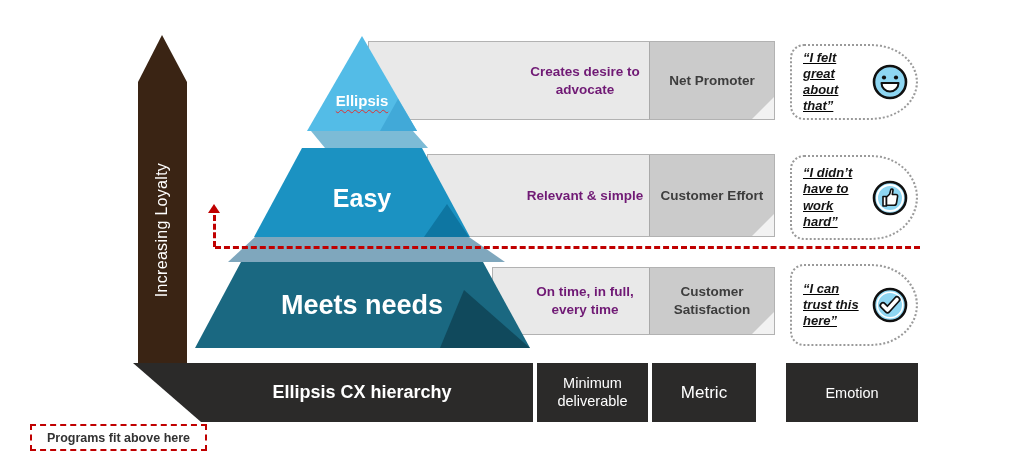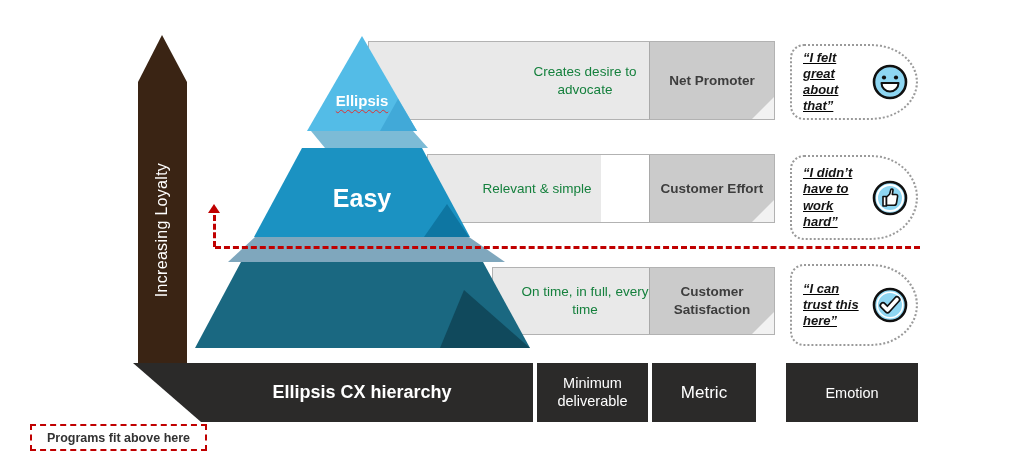--- a/index.html
+++ b/index.html
@@ -11,27 +11,27 @@
   
   .loyalty-svg{position:absolute;left:0;top:0;z-index:2;}
   .loyalty-label{
     position:absolute;left:42px;top:218px;width:240px;height:24px;z-index:3;
     transform:rotate(-90deg);color:#fff;font-size:16px;letter-spacing:.3px;
     text-align:center;line-height:24px;white-space:nowrap;
   }
   
   .row{position:absolute;display:flex;z-index:1;border:1px solid #b2b2b2;}
   .row-1{left:368px;top:41px;width:407px;height:79px;}
-  .row-2{left:427px;top:154px;width:348px;height:69px;gap:48px;}
+  .row-2{left:427px;top:154px;width:348px;height:83px;}
   .row-3{left:492px;top:267px;width:283px;height:68px;}
   .cell-light{
     flex:1;background:#e9e9e9;display:flex;align-items:center;justify-content:flex-end;
   }
   .cell-light .cell-text{
-    width:128px;text-align:center;font-weight:normal;font-size:13.5px;line-height:1.3;color:#15803d;
+    width:128px;text-align:center;font-weight:bold;font-size:13.5px;line-height:1.3;color:#701a75;
   }
   .cell-dark{
     position:relative;width:125px;background:#cbcbcb;border-left:1px solid #a9a9a9;
     display:flex;align-items:center;justify-content:center;overflow:hidden;
   }
   .cell-dark .cell-text{
     text-align:center;font-weight:bold;font-size:13.5px;line-height:1.3;color:#3d3d3d;
   }
   .fold{
     position:absolute;right:0;bottom:0;width:0;height:0;
@@ -131,20 +131,21 @@
     <polygon points="302,148 422,148 470,237 254,237" fill="#1b92c2"></polygon>
     <polygon points="447,204 469,237 424,237" fill="#0e76a2"></polygon>
 
     <polygon points="241,262 483,262 530,348 195,348" fill="#1a6881"></polygon>
     <polygon points="464,290 530,348 440,348" fill="#10495c"></polygon>
   </svg>
   <div class="pyr-label lbl-enjoyable">
     <span>Ellipsis</span>
   </div>
   <div class="pyr-label lbl-easy">Easy</div>
+  <div class="pyr-label lbl-meets">Meets needs</div>
 
   <div class="red-line-h"></div>
   <div class="red-line-v"></div>
   <div class="red-arrowhead"></div>
 
   <div class="bubble bubble-1">
     <div class="quote">“I felt great about that”</div>
     <span class="emoji">
       <svg viewBox="0 0 40 40" width="40" height="40">
         <circle cx="20" cy="20" r="16" fill="#8ed6f2" stroke="#101010" stroke-width="2.6"></circle>

